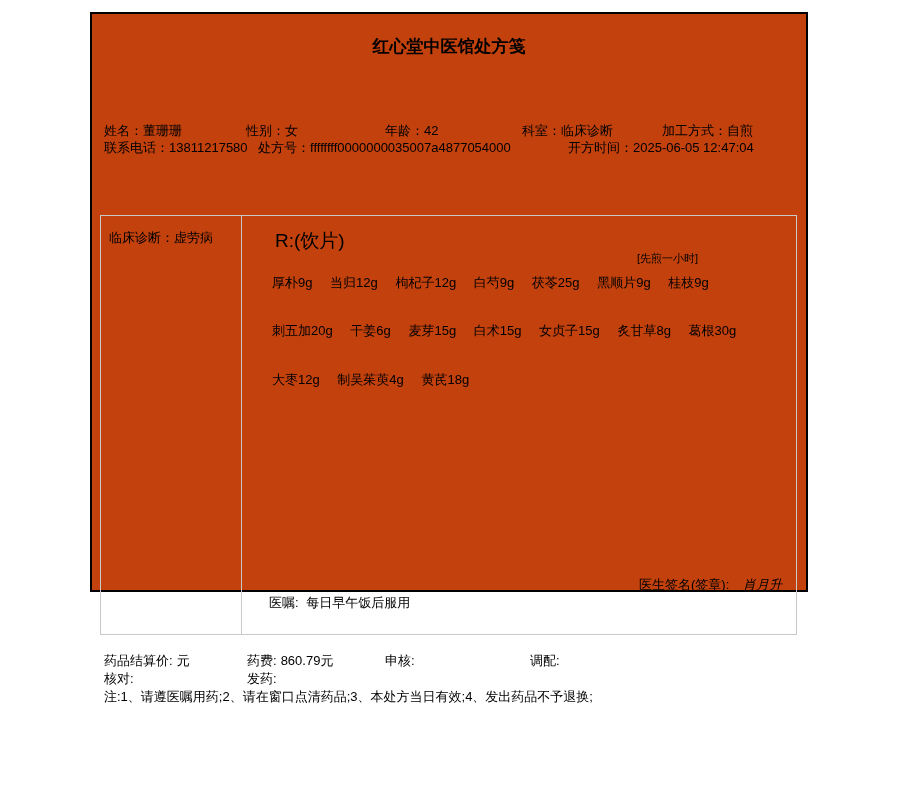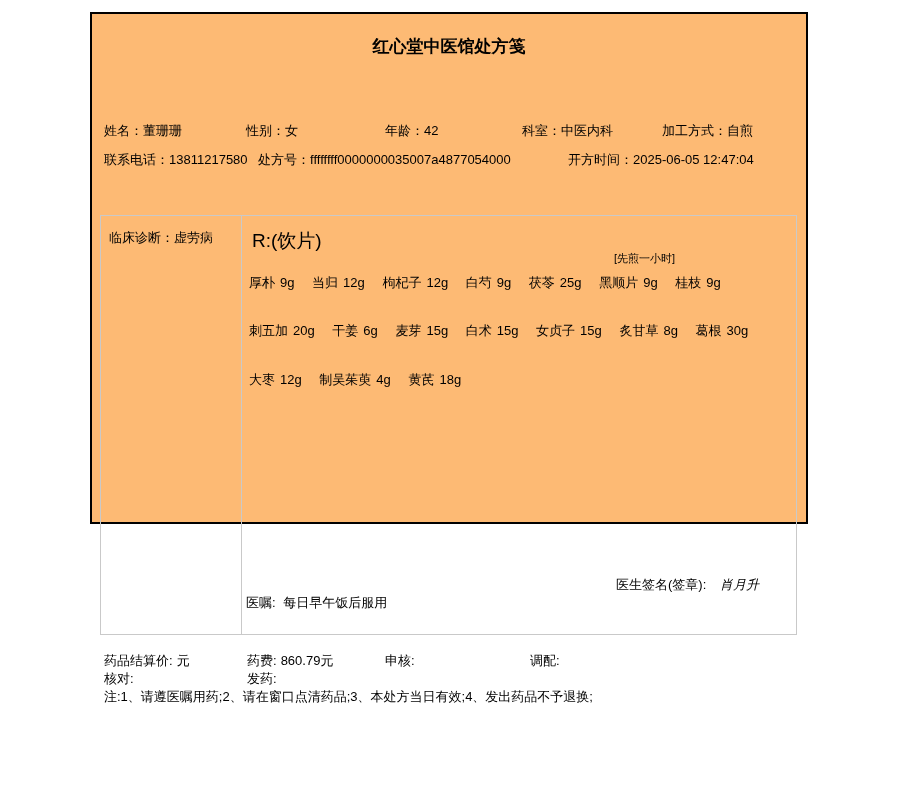--- a/index.html
+++ b/index.html
@@ -2,47 +2,47 @@
 <html><head>
 <meta charset="utf-8">
 <style>
   html,body{margin:0;padding:0;}
   body{
     width:900px;height:800px;background:#ffffff;
     font-family:"Liberation Sans","DejaVu Sans",sans-serif;
     color:#000;position:relative;
   }
   .sheet{
-    position:absolute;left:90px;top:12px;width:718px;height:512px;
-    border:2px solid #000;box-sizing:border-box;background:#fdba74;
+    position:absolute;left:90px;top:12px;width:718px;height:580px;
+    border:2px solid #000;box-sizing:border-box;background:#c2410c;
   }
   .title{
     position:absolute;left:0;top:21px;width:100%;
     text-align:center;font-size:17px;font-weight:bold;
   }
   .info-row{position:absolute;left:0;width:100%;height:16px;font-size:13px;}
   .info-row .fld{position:absolute;top:0;white-space:nowrap;}
   .rx-box{
     position:absolute;left:8px;top:201px;width:697px;height:420px;
-    border:1px solid #c9c9c9;box-sizing:border-box;display:flex;
+    border:1px solid #c9c9c9;box-sizing:border-box;display:flex;gap:23px;
   }
   .diag-cell{
     width:141px;flex:0 0 141px;border-right:1px solid #c9c9c9;
     box-sizing:border-box;position:relative;font-size:13px;
   }
   .diag-text{position:absolute;left:8px;top:13px;white-space:nowrap;}
   .rx-cell{position:relative;flex:1;font-size:13px;}
   .rx-header{position:absolute;left:10px;top:12px;font-size:19px;}
   .pre-note{position:absolute;left:325px;top:35px;font-size:11px;padding-left:47px;}
   .herb-line{position:absolute;left:7px;white-space:nowrap;}
   .herb-line.l1{top:58px;}
   .herb-line.l2{top:106px;}
   .herb-line.l3{top:155px;}
   .herb{display:inline-block;margin-right:14px;}
-  .herb .dose{margin-left:5px;}
+  .herb .dose{}
   .summary-1{position:absolute;left:4px;top:360px;white-space:nowrap;}
   .summary-1 .gap{margin-left:4px;}
   .doctor-sign{position:absolute;left:374px;top:360px;white-space:nowrap;}
   .doctor-sign .gap{margin-left:10px;font-style:italic;}
   .summary-2{position:absolute;left:4px;top:378px;white-space:nowrap;}
   .summary-2 .gap{margin-left:4px;text-align:center;}
   .footer-row{position:absolute;left:0;width:100%;font-size:13px;}
   .footer-row .fld{position:absolute;top:0;white-space:nowrap;}
   .fld .val{margin-left:4px;}
   .note-line{position:absolute;left:12px;top:674px;font-size:13px;white-space:nowrap;}
@@ -56,25 +56,25 @@
 <body>
 
 <div class="sheet">
 
   <div class="title">红心堂中医馆处方笺</div>
 
   <div class="info-row" style="top:108px;">
     <span class="fld r1-f0"><span>姓名：</span><span>董珊珊</span></span>
     <span class="fld r1-f1"><span>性别：</span><span>女</span></span>
     <span class="fld r1-f2"><span>年龄：</span><span>42</span></span>
-    <span class="fld r1-f3"><span>科室：</span><span>中医内科</span></span>
+    <span class="fld r1-f3"><span>科室：</span><span>临床诊断</span></span>
     <span class="fld r1-f4"><span>加工方式：</span><span>自煎</span></span>
   </div>
 
-  <div class="info-row" style="top:137px;">
+  <div class="info-row" style="top:125px;">
     <span class="fld r2-f0"><span>联系电话：</span><span>13811217580</span></span>
     <span class="fld r2-f1"><span>处方号：</span><span>ffffffff0000000035007a4877054000</span></span>
     <span class="fld r2-f2"><span>开方时间：</span><span>2025-06-05 12:47:04</span></span>
   </div>
 
   <div class="rx-box">
 
     <div class="diag-cell">
       <span class="diag-text"><span>临床诊断：</span><span>虚劳病</span></span>
     </div>

